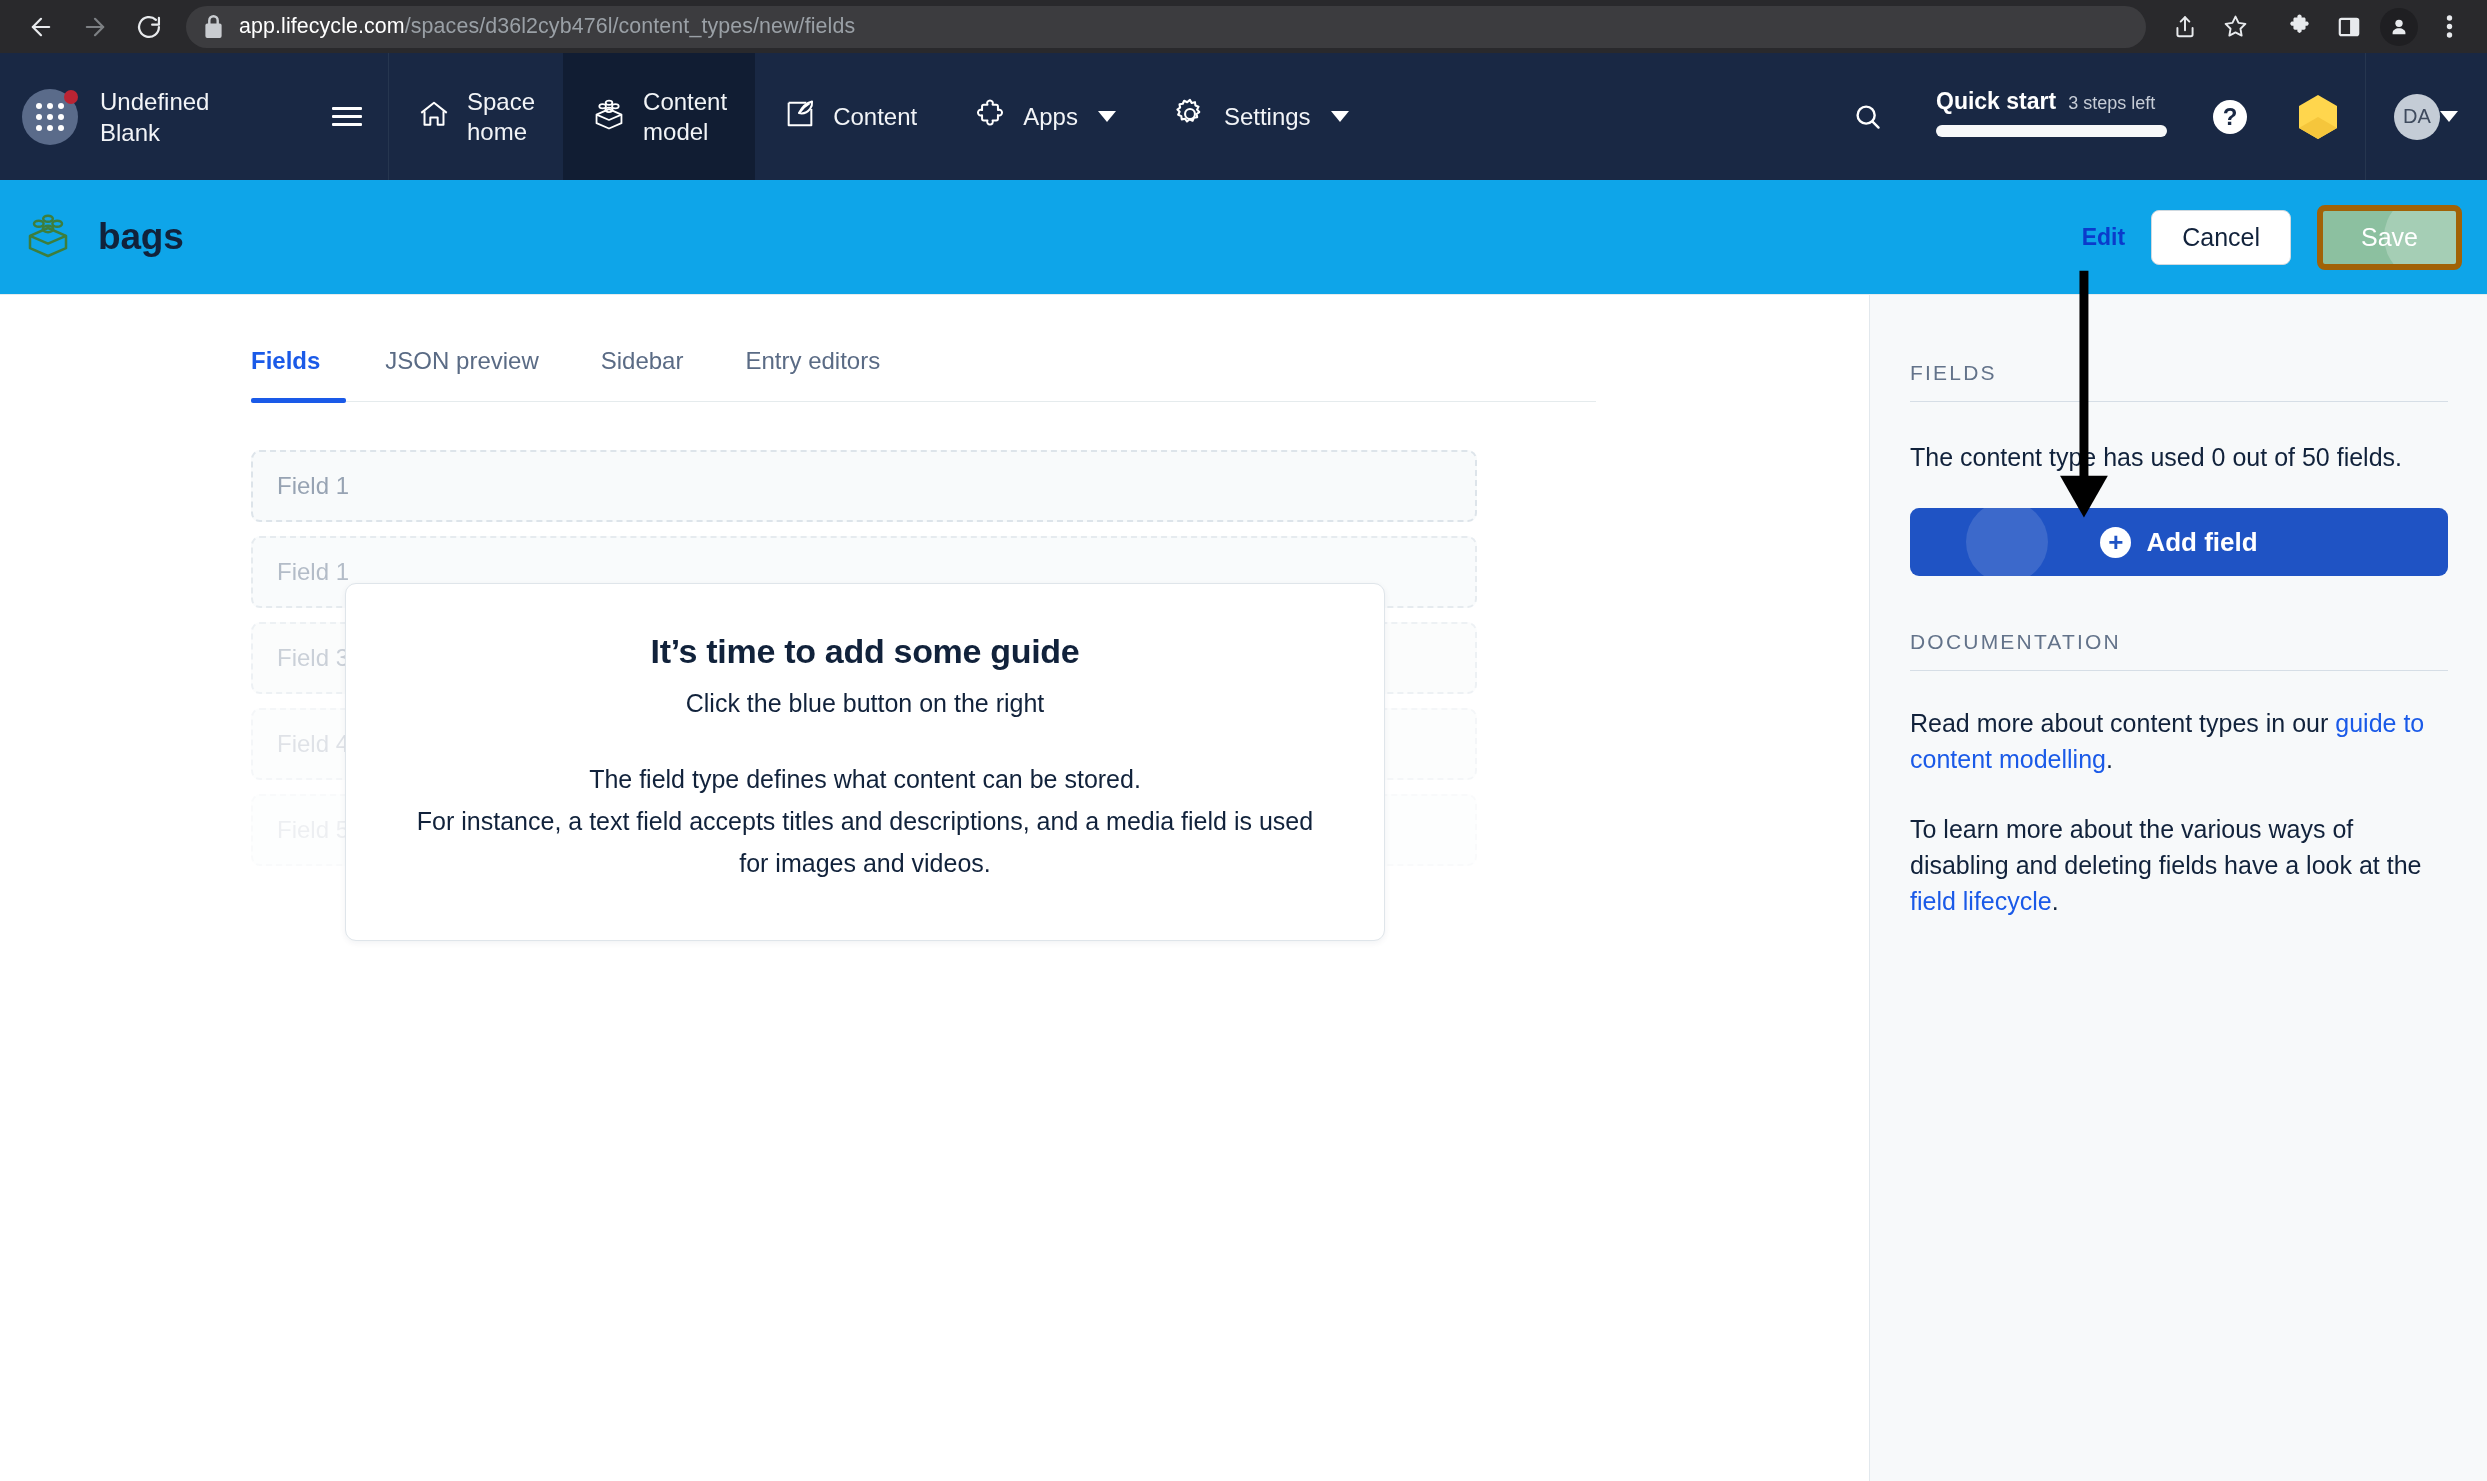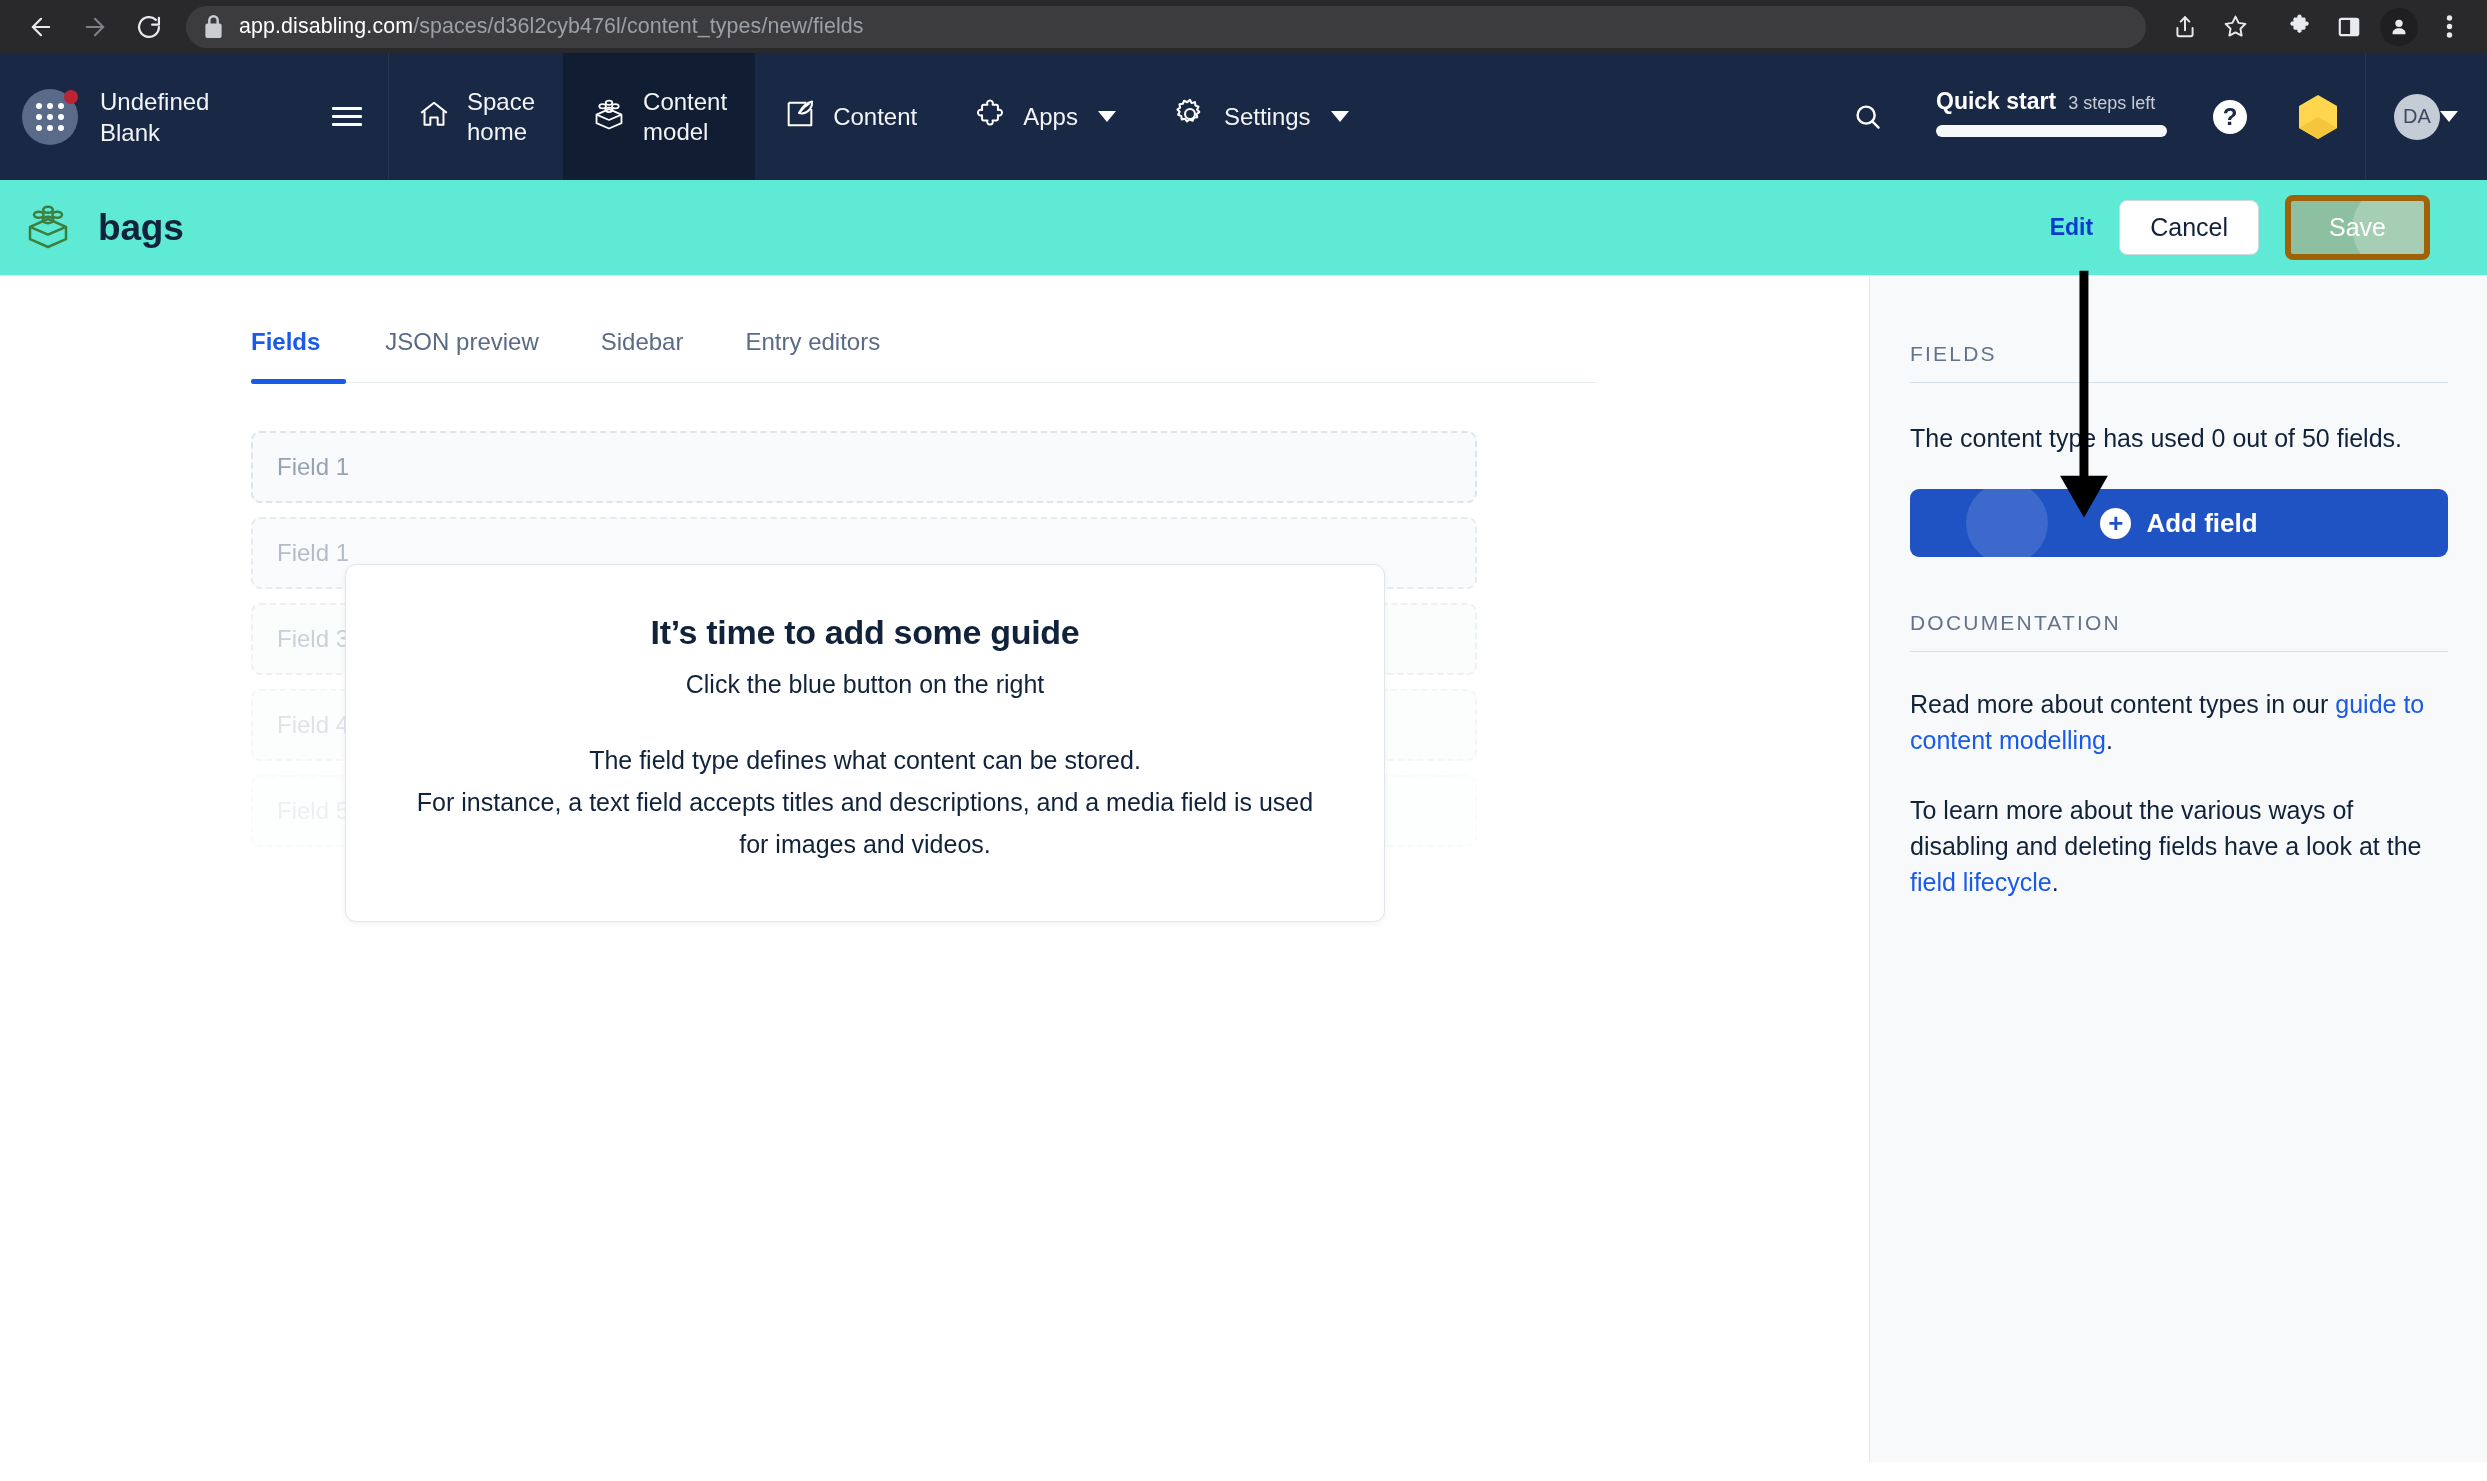--- a/index.html
+++ b/index.html
@@ -161,25 +161,25 @@
   }
   .user-caret {
     width: 0; height: 0;
     border-left: 9px solid transparent;
     border-right: 9px solid transparent;
     border-top: 11px solid #ffffff;
   }
 
   
   .page-header {
-    height: 96px;
-    background: #5eead4;
+    height: 115px;
+    background: #0ea5e9;
     border-bottom: 1px solid #e5ebed;
     display: flex; align-items: center;
-    padding: 0 58px 0 22px;
+    padding: 0 26px 0 22px;
   }
   .ct-title-wrap { display: flex; align-items: center; gap: 24px; }
   .ct-title { font-size: 37px; font-weight: 700; color: #11223b; letter-spacing: -0.2px; }
   .header-actions { margin-left: auto; display: flex; align-items: center; gap: 26px; }
   .edit-link { font-size: 23px; color: #0b3bcb; font-weight: 700; }
   .btn {
     font-size: 25px;
     border-radius: 8px;
     padding: 14px 30px;
     border: 1px solid #cfd9e0;
@@ -335,21 +335,21 @@
         <path d="M20.5 4.2V10h-5.8"></path>
       </svg>
   </div>
 
   <div class="omnibox">
     <span class="lock-icon">
       <svg width="19" height="23" viewBox="0 0 14 17" fill="currentColor">
           <path d="M7 0a4 4 0 0 0-4 4v2.2h-.6A1.4 1.4 0 0 0 1 7.6v8A1.4 1.4 0 0 0 2.4 17h9.2A1.4 1.4 0 0 0 13 15.6v-8a1.4 1.4 0 0 0-1.4-1.4H11V4a4 4 0 0 0-4-4zm0 1.8A2.2 2.2 0 0 1 9.2 4v2.2H4.8V4A2.2 2.2 0 0 1 7 1.8z"></path>
         </svg>
     </span>
-    <span class="url-text"><span class="host">app.disabling.com</span><span>/spaces/d36l2cyb476l/content_types/new/fields</span></span>
+    <span class="url-text"><span class="host">app.lifecycle.com</span><span>/spaces/d36l2cyb476l/content_types/new/fields</span></span>
   </div>
 
   <div class="chrome-icons">
     <div class="chrome-icon">
       <svg width="26" height="26" viewBox="0 0 24 24" fill="none" stroke="currentColor" stroke-width="1.8" stroke-linecap="round" stroke-linejoin="round">
           <path d="M12 3v12"></path>
           <path d="M8 7l4-4 4 4"></path>
           <path d="M5 13v6a1.5 1.5 0 0 0 1.5 1.5h11A1.5 1.5 0 0 0 19 19v-6"></path>
         </svg>
     </div>

